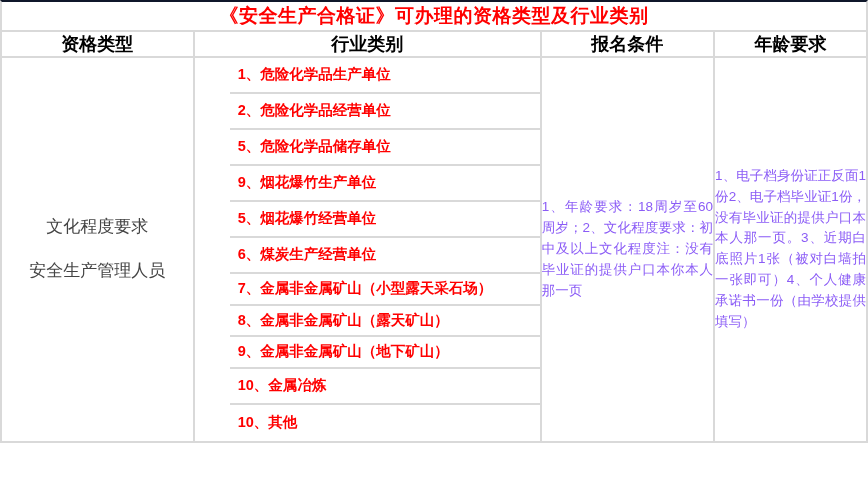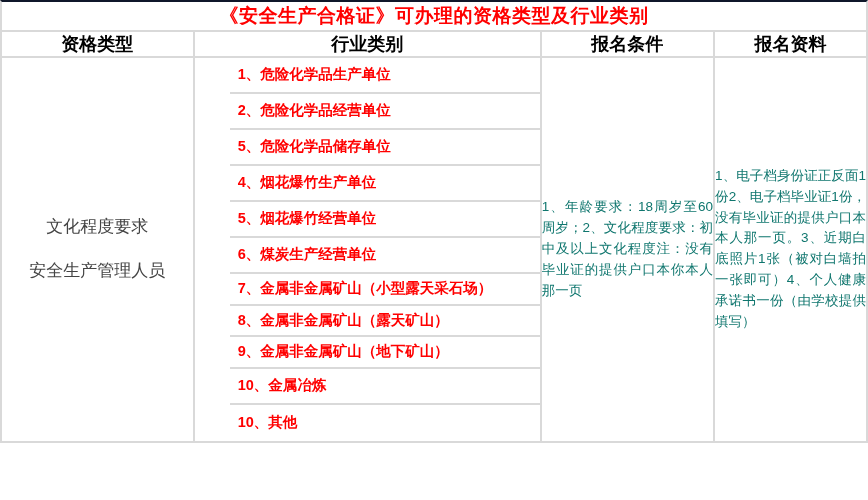--- a/index.html
+++ b/index.html
@@ -82,21 +82,21 @@
     box-sizing: border-box;
     margin-left: 35px;
   }
   .ind-item:last-child {
     border-bottom: none;
   }
   .ind-item.tall { min-height: 36px; display: flex; align-items: center; }
 
   .cond-cell, .mat-cell {
     font-size: 13.5px;
-    color: #0f766e;
+    color: #8b5cf6;
     line-height: 1.55;
     padding: 6px 7px;
     text-align: justify;
     text-justify: inter-ideograph;
   }
   .cond-inner, .mat-inner {
     display: block;
   }
 </style>
 </head>
@@ -107,33 +107,33 @@
   <div class="title-bar">
     <span class="title-text">《安全生产合格证》可办理的资格类型及行业类别</span>
   </div>
 
   <table class="main">
     <tbody>
         <tr>
       <td class="hdr col1">资格类型</td>
       <td class="hdr col2">行业类别</td>
       <td class="hdr col3">报名条件</td>
-      <td class="hdr col4">报名资料</td>
+      <td class="hdr col4">年龄要求</td>
     </tr>
     <tr>
       <td class="cell-left col1">
         <span class="line">文化程度要求</span>
         <span class="line">安全生产管理人员</span>
       </td>
       <td class="col2">
         <div class="ind-list">
           <div class="ind-item tall">1、危险化学品生产单位</div>
           <div class="ind-item tall">2、危险化学品经营单位</div>
           <div class="ind-item tall">5、危险化学品储存单位</div>
-          <div class="ind-item tall">4、烟花爆竹生产单位</div>
+          <div class="ind-item tall">9、烟花爆竹生产单位</div>
           <div class="ind-item tall">5、烟花爆竹经营单位</div>
           <div class="ind-item tall">6、煤炭生产经营单位</div>
           <div class="ind-item">7、金属非金属矿山（小型露天采石场）</div>
           <div class="ind-item">8、金属非金属矿山（露天矿山）</div>
           <div class="ind-item">9、金属非金属矿山（地下矿山）</div>
           <div class="ind-item tall">10、金属冶炼</div>
           <div class="ind-item tall">10、其他</div>
         </div>
       </td>
       <td class="cond-cell col3">

